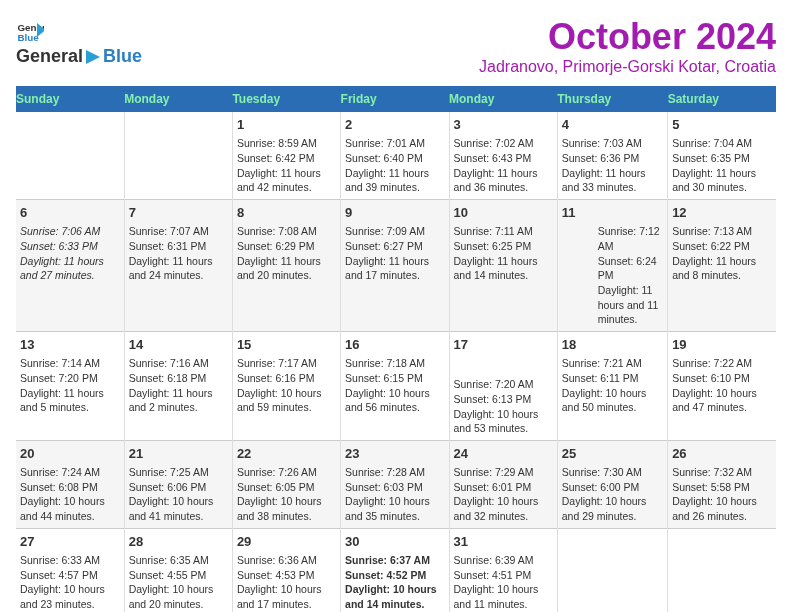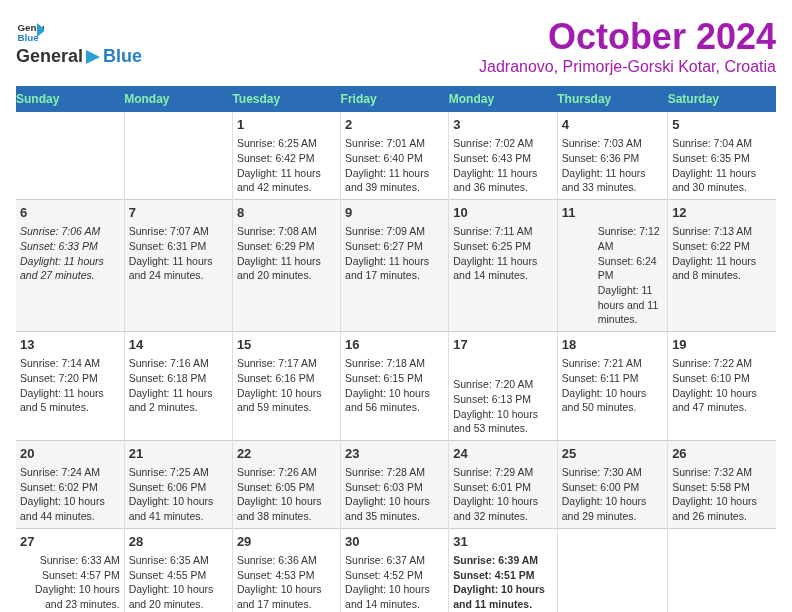--- a/index.html
+++ b/index.html
@@ -120,21 +120,21 @@
         <th>Thursday</th>
         <th>Saturday</th>
       </tr>
   </thead>
   <tbody id="calendar-body">
   <tr>
         <td></td>
         <td></td>
         <td>
           <span class="day-num">1</span>
-          <div class="day-info" style="white-space: pre-line;">Sunrise: 6:25 AM
+          <div class="day-info" style="white-space: pre-line;">Sunrise: 8:59 AM
 Sunset: 6:42 PM
 Daylight: 11 hours and 42 minutes.</div>
         </td>
         <td>
           <span class="day-num">2</span>
           <div class="day-info" style="white-space: pre-line;">Sunrise: 7:01 AM
 Sunset: 6:40 PM
 Daylight: 11 hours and 39 minutes.</div>
         </td>
         <td>
@@ -241,21 +241,21 @@
           <span class="day-num">19</span>
           <div class="day-info" style="white-space: pre-line;">Sunrise: 7:22 AM
 Sunset: 6:10 PM
 Daylight: 10 hours and 47 minutes.</div>
         </td>
       </tr>
       <tr>
         <td>
           <span class="day-num">20</span>
           <div class="day-info" style="white-space: pre-line;">Sunrise: 7:24 AM
-Sunset: 6:02 PM
+Sunset: 6:08 PM
 Daylight: 10 hours and 44 minutes.</div>
         </td>
         <td>
           <span class="day-num">21</span>
           <div class="day-info" style="white-space: pre-line;">Sunrise: 7:25 AM
 Sunset: 6:06 PM
 Daylight: 10 hours and 41 minutes.</div>
         </td>
         <td>
           <span class="day-num">22</span>
@@ -284,45 +284,45 @@
         <td>
           <span class="day-num">26</span>
           <div class="day-info" style="white-space: pre-line;">Sunrise: 7:32 AM
 Sunset: 5:58 PM
 Daylight: 10 hours and 26 minutes.</div>
         </td>
       </tr>
       <tr>
         <td>
           <span class="day-num">27</span>
-          <div class="day-info" style="white-space: pre-line; text-align: right;">Sunrise: 6:33 AM
+          <div class="day-info" style="white-space: pre-line;">Sunrise: 6:33 AM
 Sunset: 4:57 PM
 Daylight: 10 hours and 23 minutes.</div>
         </td>
         <td>
           <span class="day-num">28</span>
           <div class="day-info" style="white-space: pre-line;">Sunrise: 6:35 AM
 Sunset: 4:55 PM
 Daylight: 10 hours and 20 minutes.</div>
         </td>
         <td>
           <span class="day-num">29</span>
           <div class="day-info" style="white-space: pre-line;">Sunrise: 6:36 AM
 Sunset: 4:53 PM
 Daylight: 10 hours and 17 minutes.</div>
         </td>
         <td>
           <span class="day-num">30</span>
-          <div class="day-info" style="white-space: pre-line;">Sunrise: 6:37 AM
+          <div class="day-info" style="white-space: pre-line; font-weight: bold;">Sunrise: 6:37 AM
 Sunset: 4:52 PM
 Daylight: 10 hours and 14 minutes.</div>
         </td>
         <td>
           <span class="day-num">31</span>
-          <div class="day-info" style="white-space: pre-line; font-weight: bold;">Sunrise: 6:39 AM
+          <div class="day-info" style="white-space: pre-line;">Sunrise: 6:39 AM
 Sunset: 4:51 PM
 Daylight: 10 hours and 11 minutes.</div>
         </td>
         <td></td>
         <td></td>
       </tr>
     </tbody>
 </table>
 
 </body></html>

